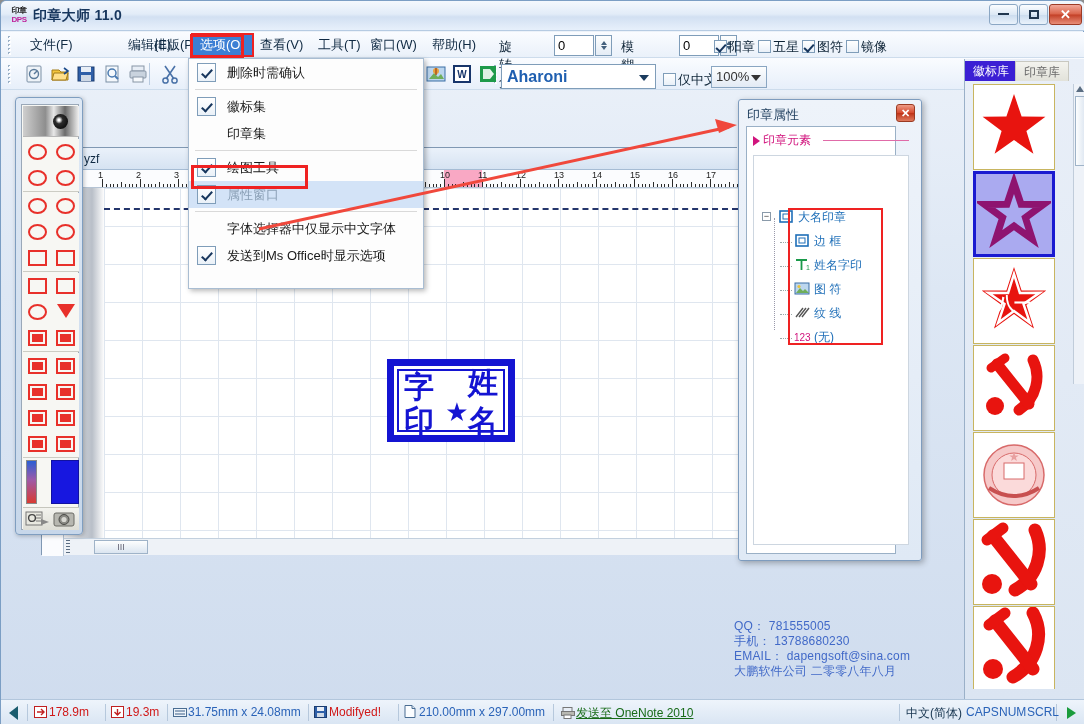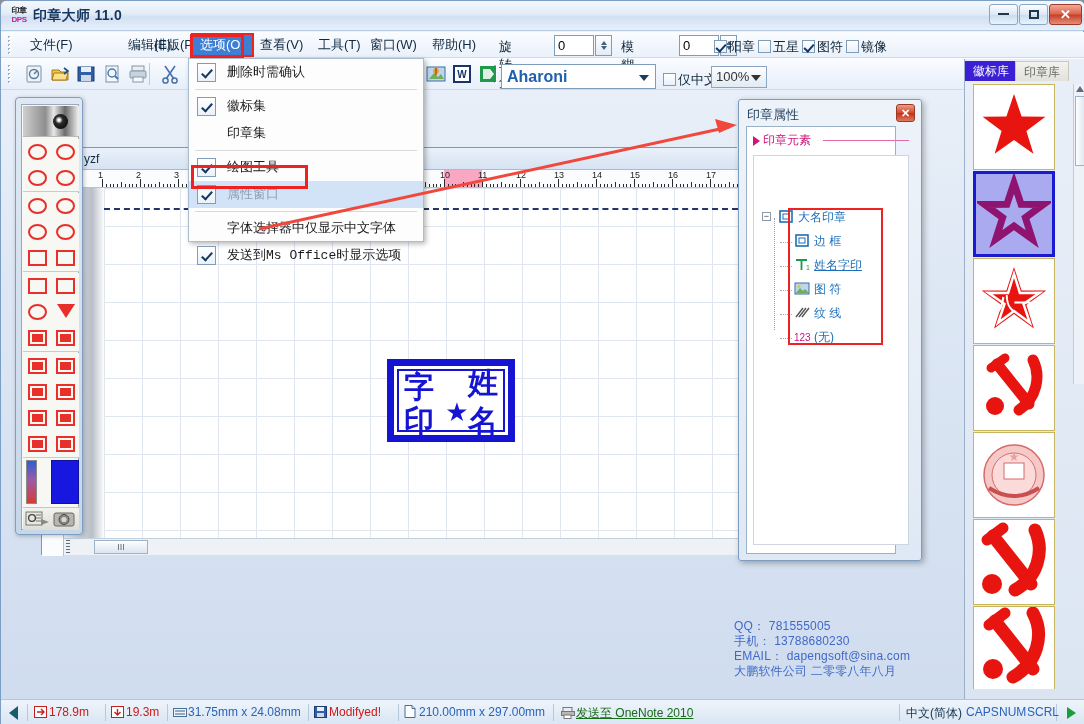--- a/index.html
+++ b/index.html
@@ -132,25 +132,24 @@
   .combo-arrow{ position:absolute; right:6px; top:10px; width:0;height:0;
     border-left:5px solid transparent;border-right:5px solid transparent;border-top:6px solid #1b3c5e;}
   #zoomcombo{
     position:absolute; left:710px; top:65px; width:56px; height:22px;
     background:linear-gradient(to bottom,#fdfefe,#e2eaf4); border:1px solid #8aa6c2;
     font-size:13px; color:#333; padding:2px 4px;
   }
 
   
   #dropdown{
-    position:absolute; left:187px; top:57px; width:236px; height:184px;
+    position:absolute; left:187px; top:57px; width:236px; height:231px;
     background:#fdfdfd; border:1px solid #a9bdd2;
     box-shadow:2px 2px 5px rgba(0,0,0,0.28);
     z-index:60;
-    font-family:Liberation Mono, monospace;
   }
   .dd-item{
     position:relative; height:27px; line-height:27px; font-size:13px;
     color:#1a1a1a; padding-left:38px; cursor:pointer; white-space:nowrap;
   }
   .dd-item.sel{ background:#d3e3f7; color:#8ba0b6; }
   .dd-item .chk{
     position:absolute; left:8px; top:4px; width:19px;height:19px;
     border:1px solid #7f9db9; background:linear-gradient(to bottom,#fff,#eaf1f8);
   }
@@ -869,21 +868,21 @@
         <div id="tree-rows">
             <div class="tree-row" style="top: 52px; left: 24px;"><span class="ic"><svg width="17" height="14">
                   <rect x="2" y="1" width="12" height="11" fill="#fff" stroke="#1f6fb8" stroke-width="1.6"></rect>
                   <rect x="5" y="4" width="6" height="5" fill="none" stroke="#1f6fb8"></rect>
                 </svg></span><span class="tx" style="color: rgb(31, 111, 184);">大名印章</span></div>
             <div class="tree-row" style="top: 76px; left: 40px;"><span class="ic"><svg width="17" height="14">
                   <rect x="2" y="1" width="12" height="11" fill="#fff" stroke="#1f6fb8" stroke-width="1.6"></rect>
                   <rect x="5" y="4" width="6" height="5" fill="none" stroke="#1f6fb8"></rect>
                 </svg></span><span class="tx">边 框</span></div>
             <div class="dashline" style="left: 26px; top: 86px; width: 12px;"></div>
-            <div class="tree-row" style="top: 100px; left: 40px; text-decoration: underline;"><span class="ic"><svg width="17" height="14">
+            <div class="tree-row" style="top: 100px; left: 40px;"><span class="ic"><svg width="17" height="14">
                   <path d="M2 2 h11 M7.5 2 v10" stroke="#1a9a4a" stroke-width="1.8" fill="none"></path>
                   <text x="12" y="12" font-size="7" fill="#1a9a4a" font-family="Liberation Sans">1</text>
                 </svg></span><span class="tx">姓名字印</span></div>
             <div class="dashline" style="left: 26px; top: 110px; width: 12px;"></div>
             <div class="tree-row" style="top: 124px; left: 40px;"><span class="ic"><svg width="17" height="14">
                   <rect x="1" y="1" width="14" height="11" fill="#bcd6ee" stroke="#3a6ea5"></rect>
                   <path d="M2 11 l4-5 3 3 2-2 4 4z" fill="#6fae5a"></path>
                   <circle cx="5" cy="4.5" r="1.6" fill="#e8c23c"></circle>
                 </svg></span><span class="tx">图 符</span></div>
             <div class="dashline" style="left: 26px; top: 134px; width: 12px;"></div>

